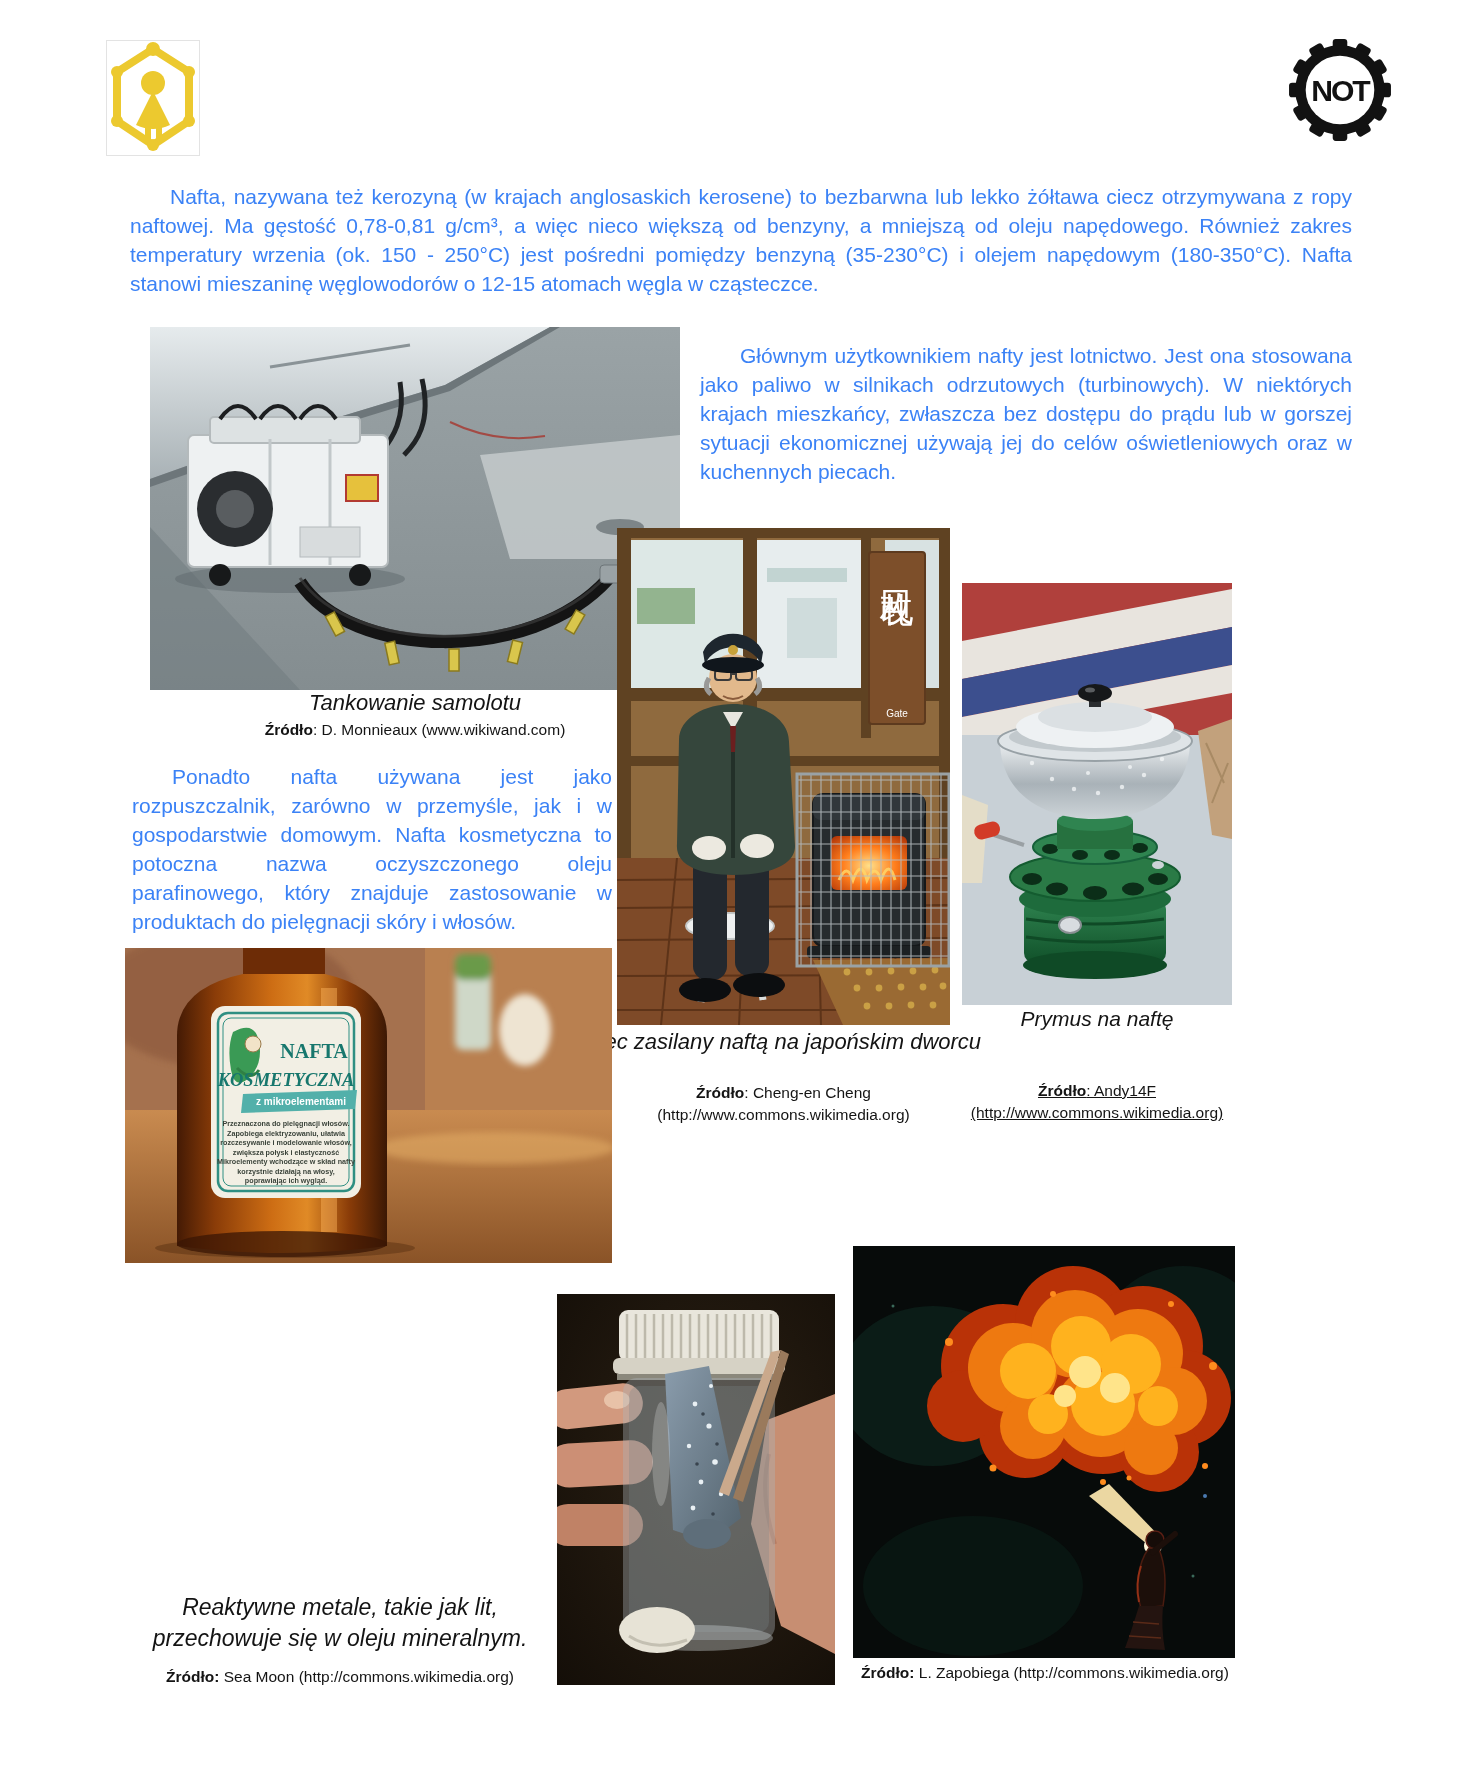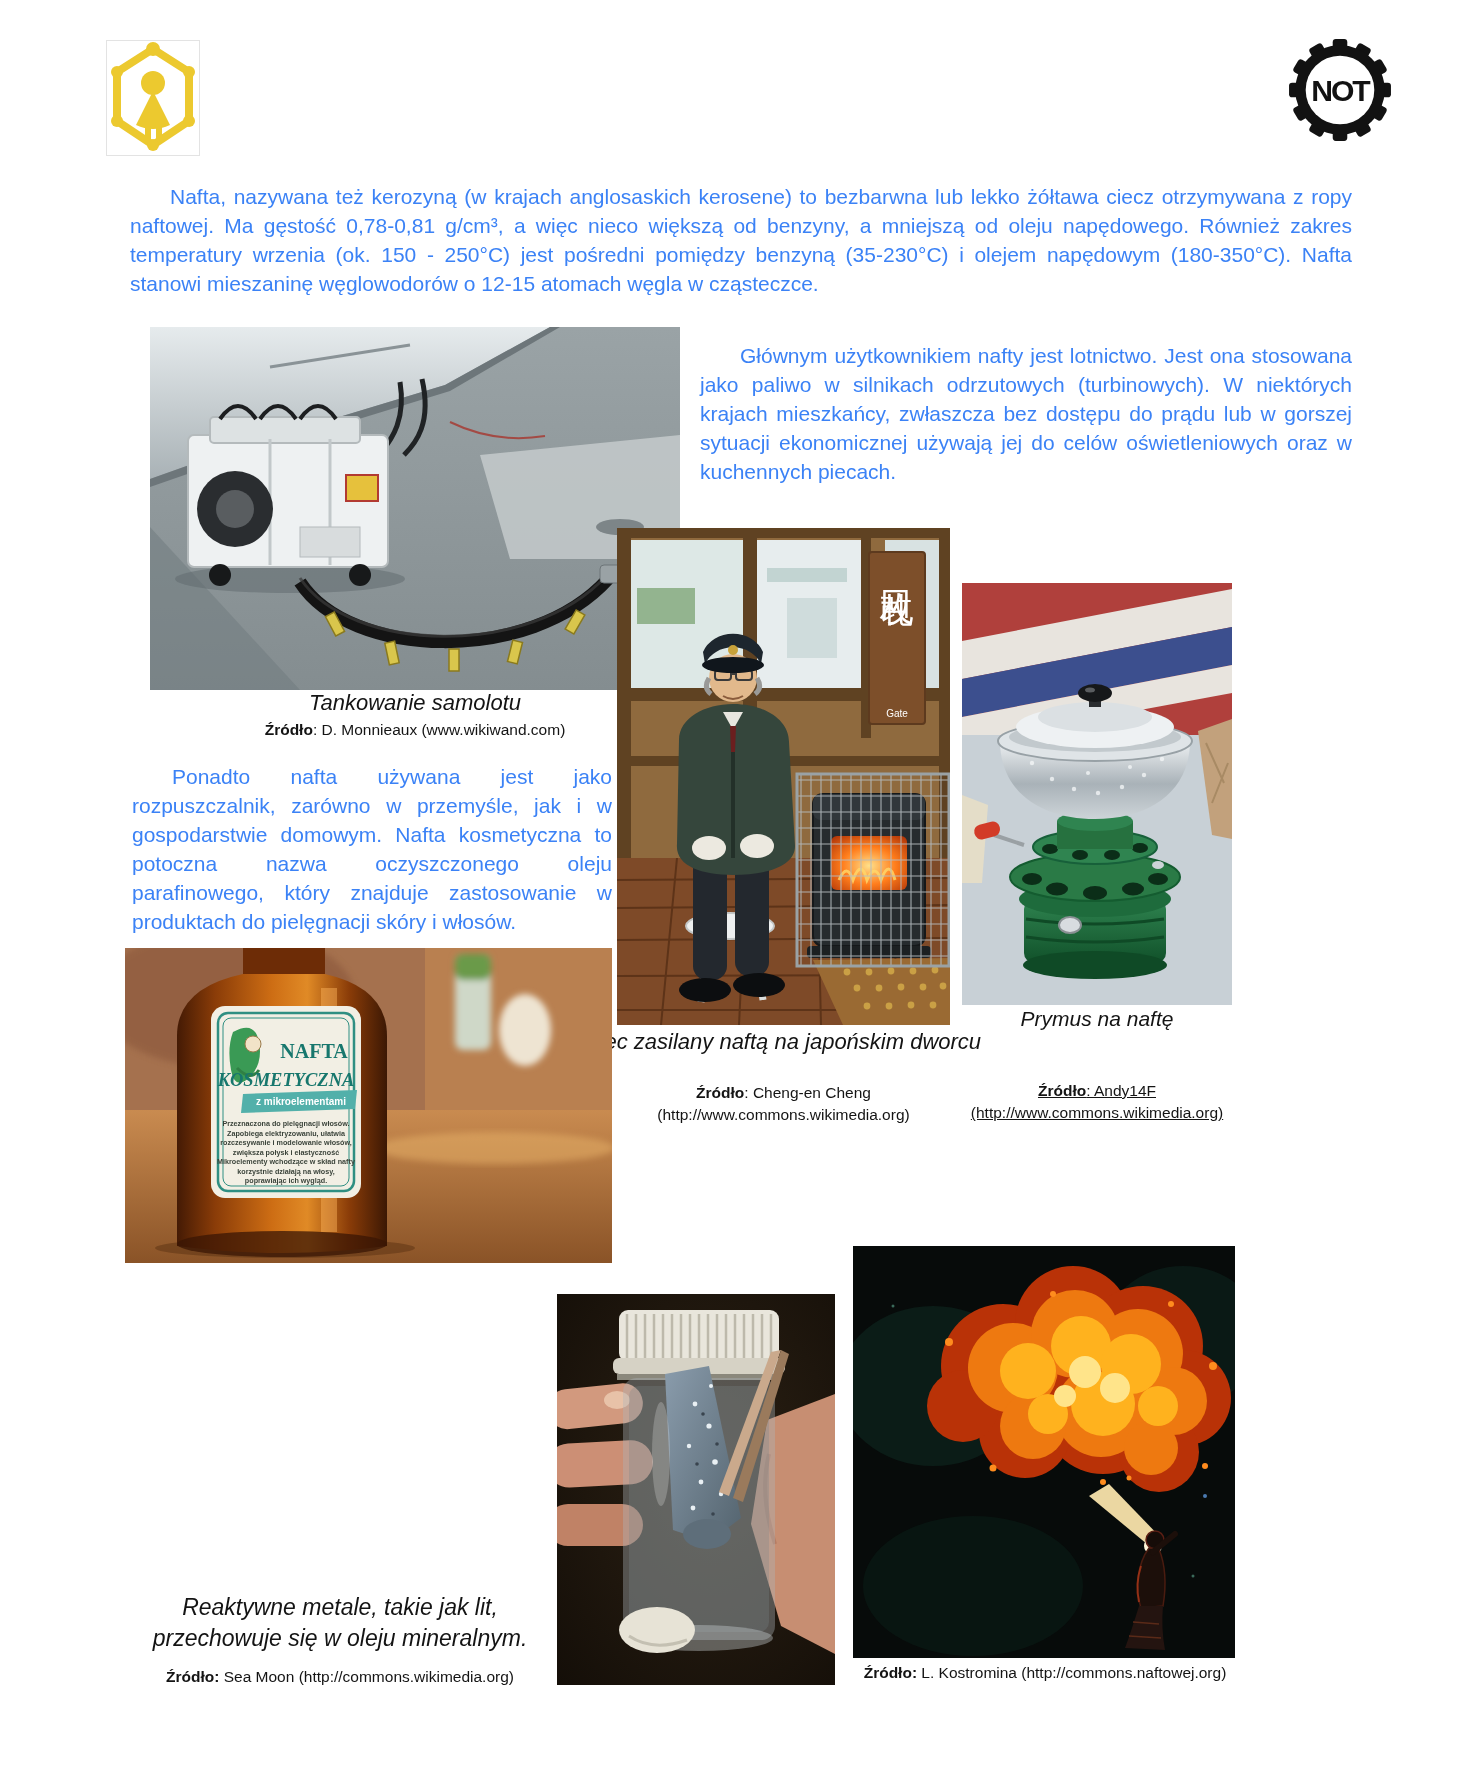--- a/index.html
+++ b/index.html
@@ -562,21 +562,21 @@
         <circle cx="302" cy="294" r="9" fill="#160c08" stroke="#5a1f14" stroke-width="1.5"></circle>
         <path d="M296,302 C284,318 282,344 288,362 L310,360 C314,336 312,318 306,303 Z" fill="#1c0f0a" stroke="#4a1c10" stroke-width="1.5"></path>
         <path d="M300,306 L322,288" stroke="#1c0f0a" stroke-width="6" stroke-linecap="round"></path>
         <path d="M286,360 Q278,386 272,402 L312,404 Q308,382 310,360 Z" fill="#241410"></path>
         <path d="M280,376 L306,378 M276,390 L308,392" stroke="#5a2a18" stroke-width="1.5"></path>
         <path d="M288,320 q-6,18 -2,36" stroke="#b83a1a" stroke-width="2" opacity="0.7" fill="none"></path>
       </g>
     </svg>
   </div>
   <div class="fig-source" style="left:790px;top:1662px;width:510px;">
-    <span class="b">Źródło:</span><span> L. Kostromina (http://commons.naftowej.org)</span>
+    <span class="b">Źródło:</span><span> L. Zapobiega (http://commons.wikimedia.org)</span>
   </div>
 
 
   <div class="note" style="left:128px;top:1592px;width:424px;">Reaktywne metale, takie jak lit, przechowuje się w oleju mineralnym.</div>
 
   <div class="fig-source" style="left:128px;top:1666px;width:424px;">
     <span class="b">Źródło:</span><span> Sea Moon (http://commons.wikimedia.org)</span>
   </div>
 
 </div>

